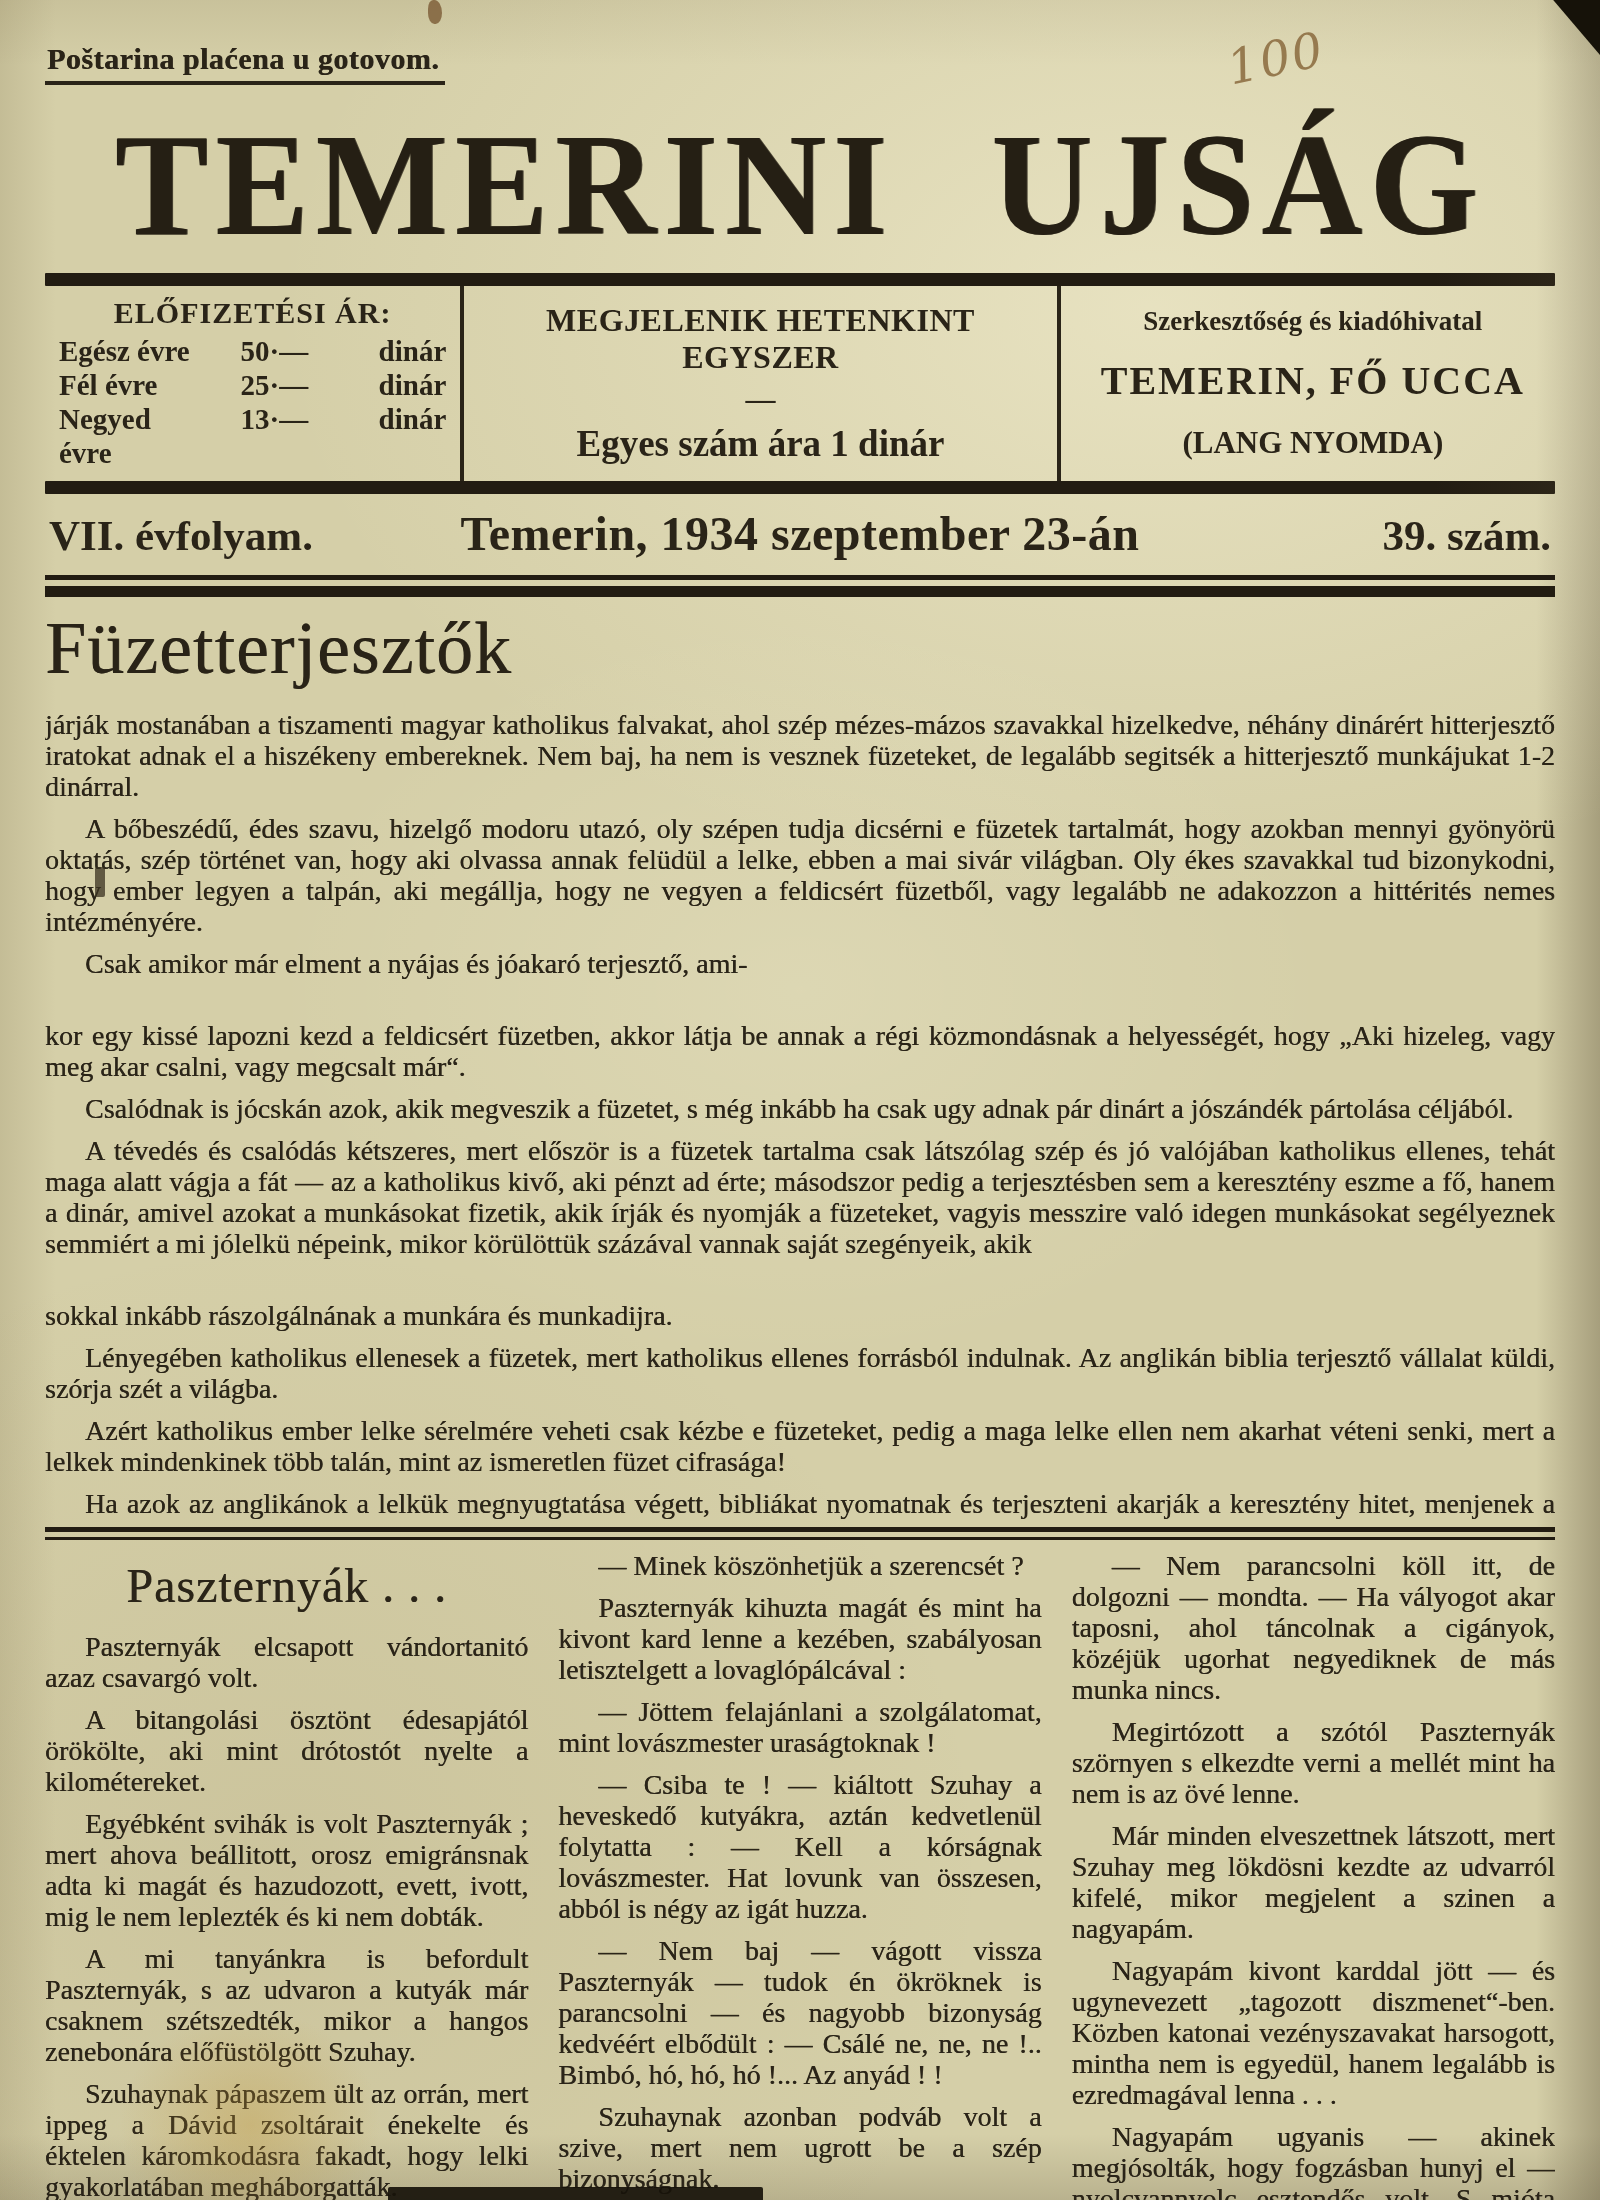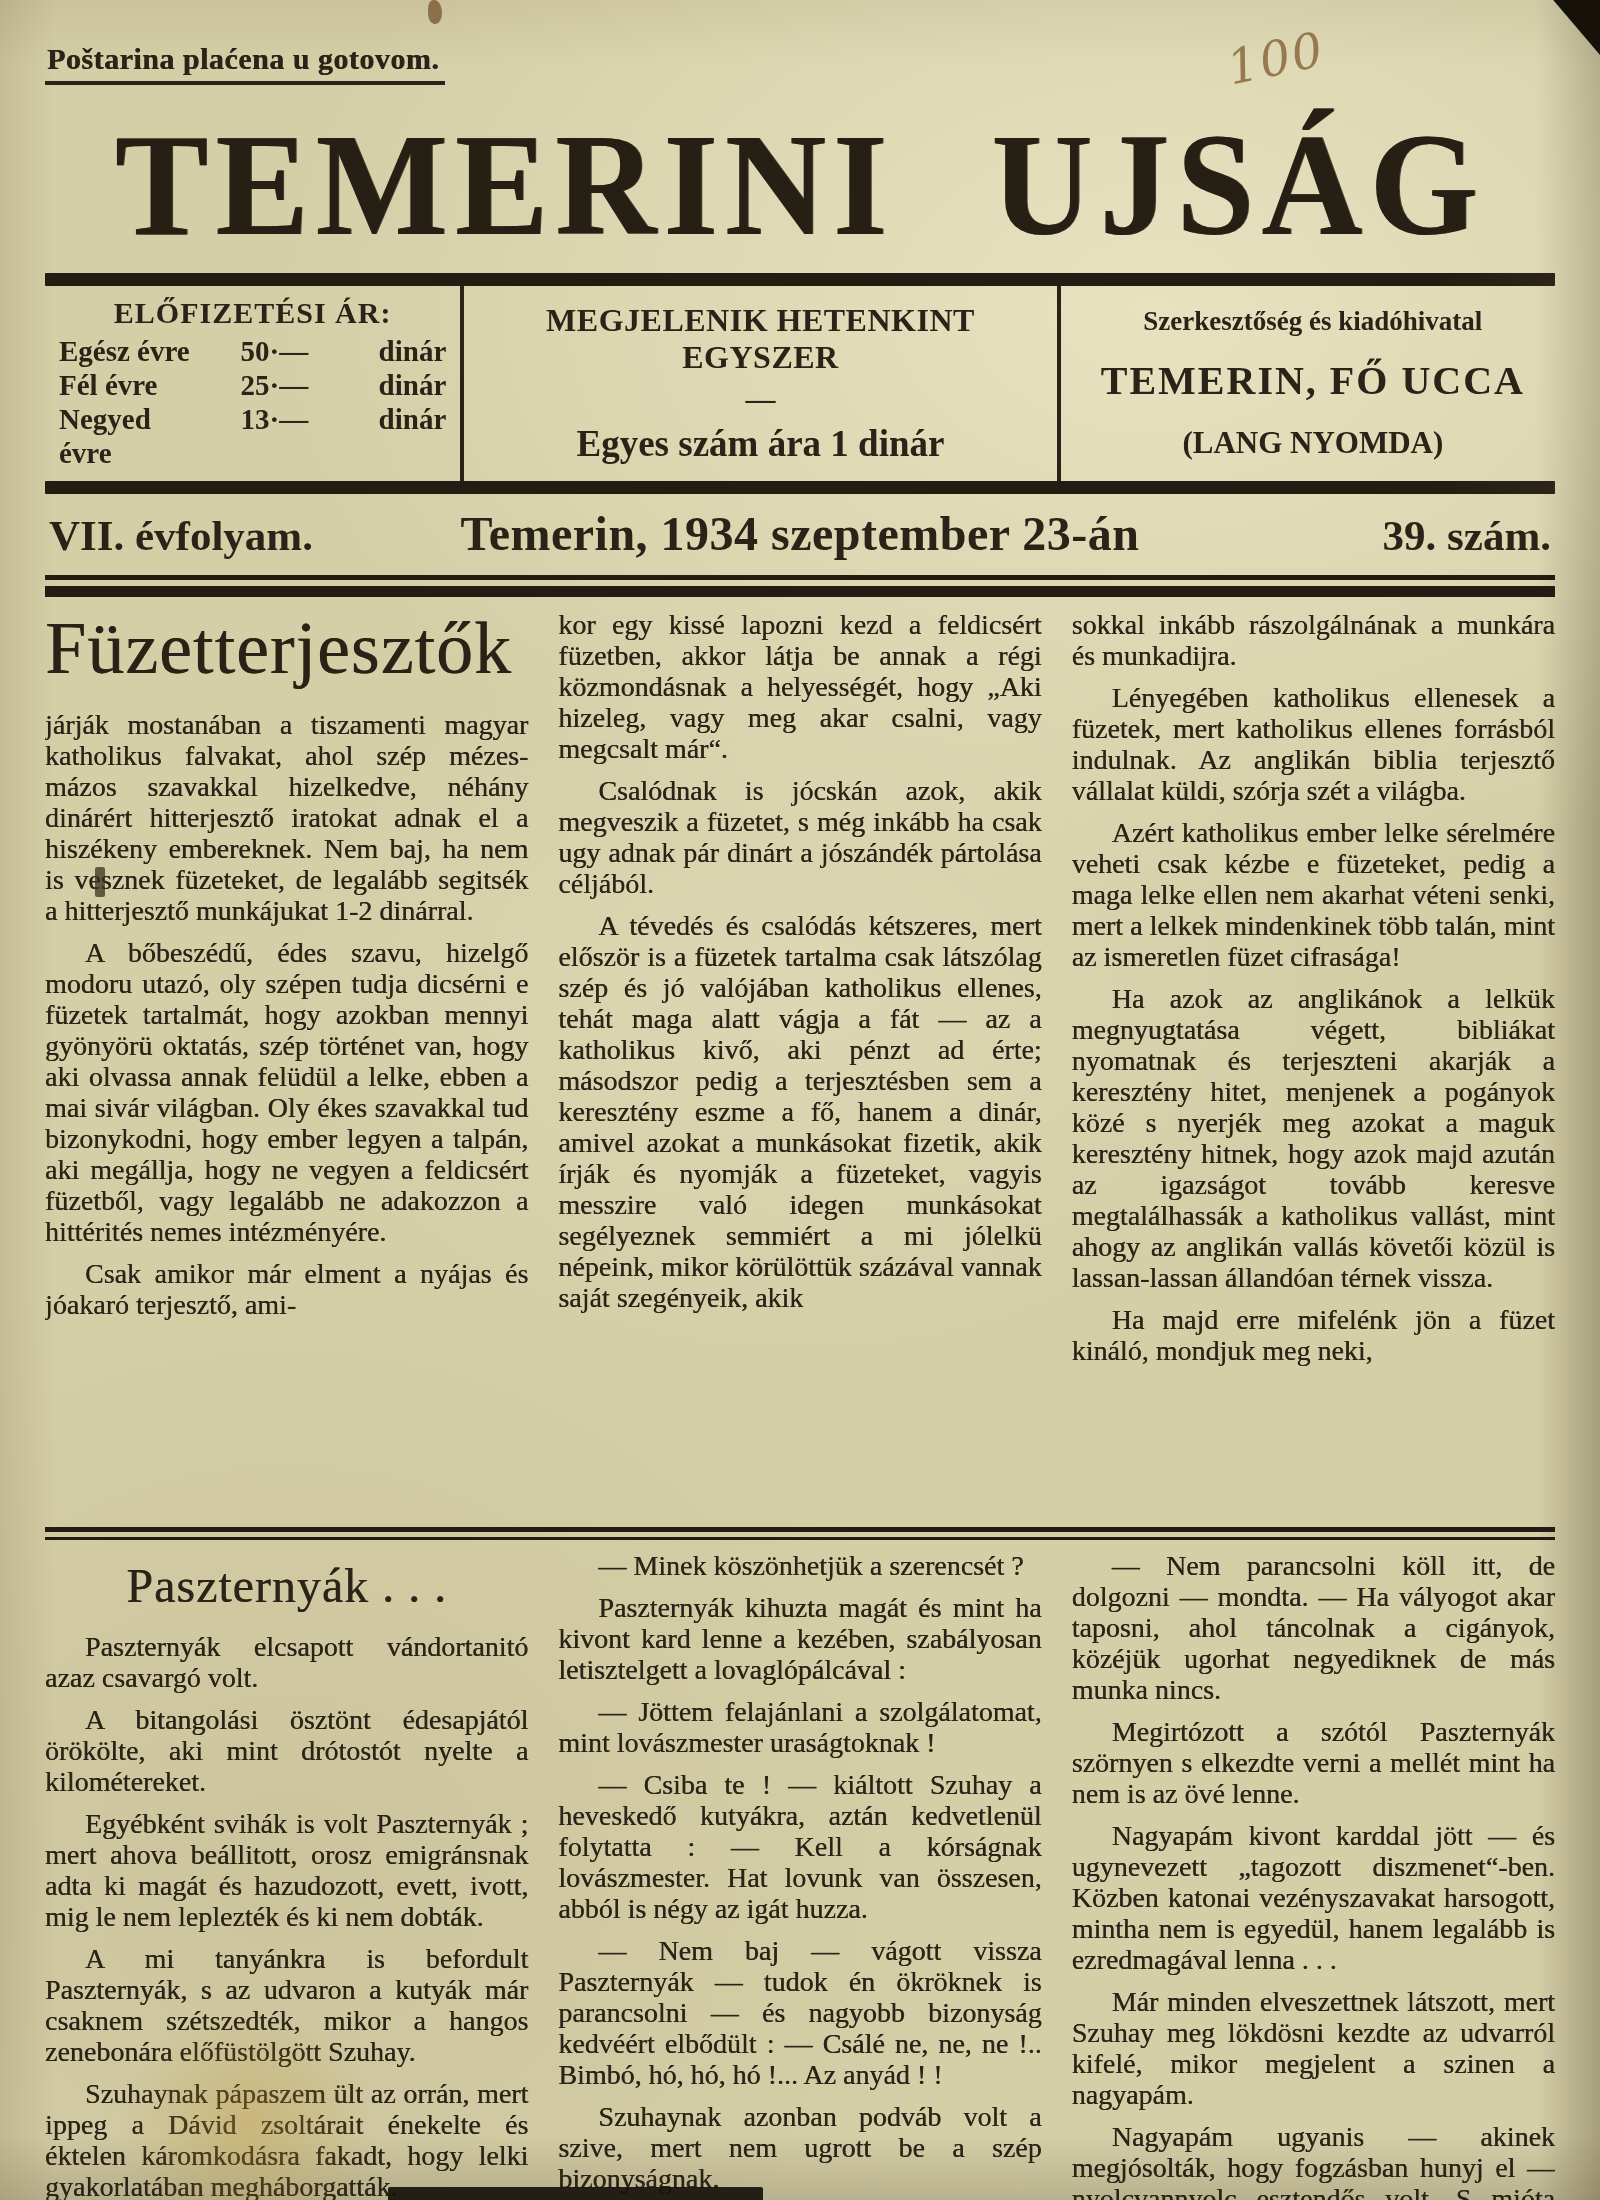--- a/index.html
+++ b/index.html
@@ -65,21 +65,21 @@
   .office-l2{font-size:40px;font-weight:bold;letter-spacing:2px;}
   .office-l3{font-size:31px;font-weight:bold;font-family:Liberation Serif, serif;}
   
   .date-row{display:grid;grid-template-columns:1fr auto 1fr;align-items:baseline;padding:12px 4px 14px 4px;}
   .date-vol{font-size:43px;font-weight:bold;justify-self:start;}
   .date-center{font-size:48px;font-weight:bold;justify-self:center;letter-spacing:.5px;}
   .date-issue{font-size:43px;font-weight:bold;justify-self:end;}
   
   .cols{display:flex;gap:30px;}
   .col{flex:1;min-width:0;}
-  .section1{margin-top:12px;height:912px;overflow:hidden;}
+  .section1{margin-top:12px;height:912px;overflow:hidden;flex-direction:column;}
   .section2{height:690px;overflow:hidden;}
   .headline1{
     font-size:74px;font-weight:normal;line-height:1.0;
     margin:2px 0 24px 0;letter-spacing:1px;color:#292317;
     text-shadow:.5px 0 rgba(41,35,23,.8);
   }
   .headline2{
     text-align:center;font-size:48px;font-weight:normal;
     margin:8px 0 18px 0;letter-spacing:1px;
     text-shadow:.5px 0 rgba(41,35,23,.8);
@@ -223,22 +223,22 @@
           <p class="para ind">— Jöttem felajánlani a szolgálatomat, mint lovászmester uraságtoknak !</p>
           <p class="para ind">— Csiba te ! — kiáltott Szuhay a heveskedő kutyákra, aztán kedvetlenül folytatta : — Kell a kórságnak lovászmester. Hat lovunk van összesen, abból is négy az igát huzza.</p>
           <p class="para ind">— Nem baj — vágott vissza Paszternyák — tudok én ökröknek is parancsolni — és nagyobb bizonyság kedvéért elbődült : — Csálé ne, ne, ne !.. Bimbó, hó, hó, hó !... Az anyád ! !</p>
           <p class="para ind">Szuhaynak azonban podváb volt a szive, mert nem ugrott be a szép bizonyságnak.</p>
         </div>
     </div>
     <div class="col">
       <div>
           <p class="para ind">— Nem parancsolni köll itt, de dolgozni — mondta. — Ha vályogot akar taposni, ahol táncolnak a cigányok, közéjük ugorhat negyediknek de más munka nincs.</p>
           <p class="para ind">Megirtózott a szótól Paszternyák szörnyen s elkezdte verni a mellét mint ha nem is az övé lenne.</p>
+          <p class="para ind">Már minden elveszettnek látszott, mert Szuhay meg lökdösni kezdte az udvarról kifelé, mikor megjelent a szinen a nagyapám.</p>
           <p class="para ind">Nagyapám kivont karddal jött — és ugynevezett „tagozott diszmenet“-ben. Közben katonai vezényszavakat harsogott, mintha nem is egyedül, hanem legalább is ezredmagával lenna . . .</p>
-          <p class="para ind">Már minden elveszettnek látszott, mert Szuhay meg lökdösni kezdte az udvarról kifelé, mikor megjelent a szinen a nagyapám.</p>
           <p class="para ind">Nagyapám ugyanis — akinek megjósolták, hogy fogzásban hunyj el — nyolcvannyolc esztendős volt. S mióta lefordult a kocsiról s fejlággyal a kilométeres oszlopnak huppant,</p>
         </div>
     </div>
   </div>
 
   <div class="corner-mark"></div>
   <div class="top-speck"></div>
   <div class="bottom-streak"></div>
   <div class="stain"></div>
   <div class="ink-spot"></div>

